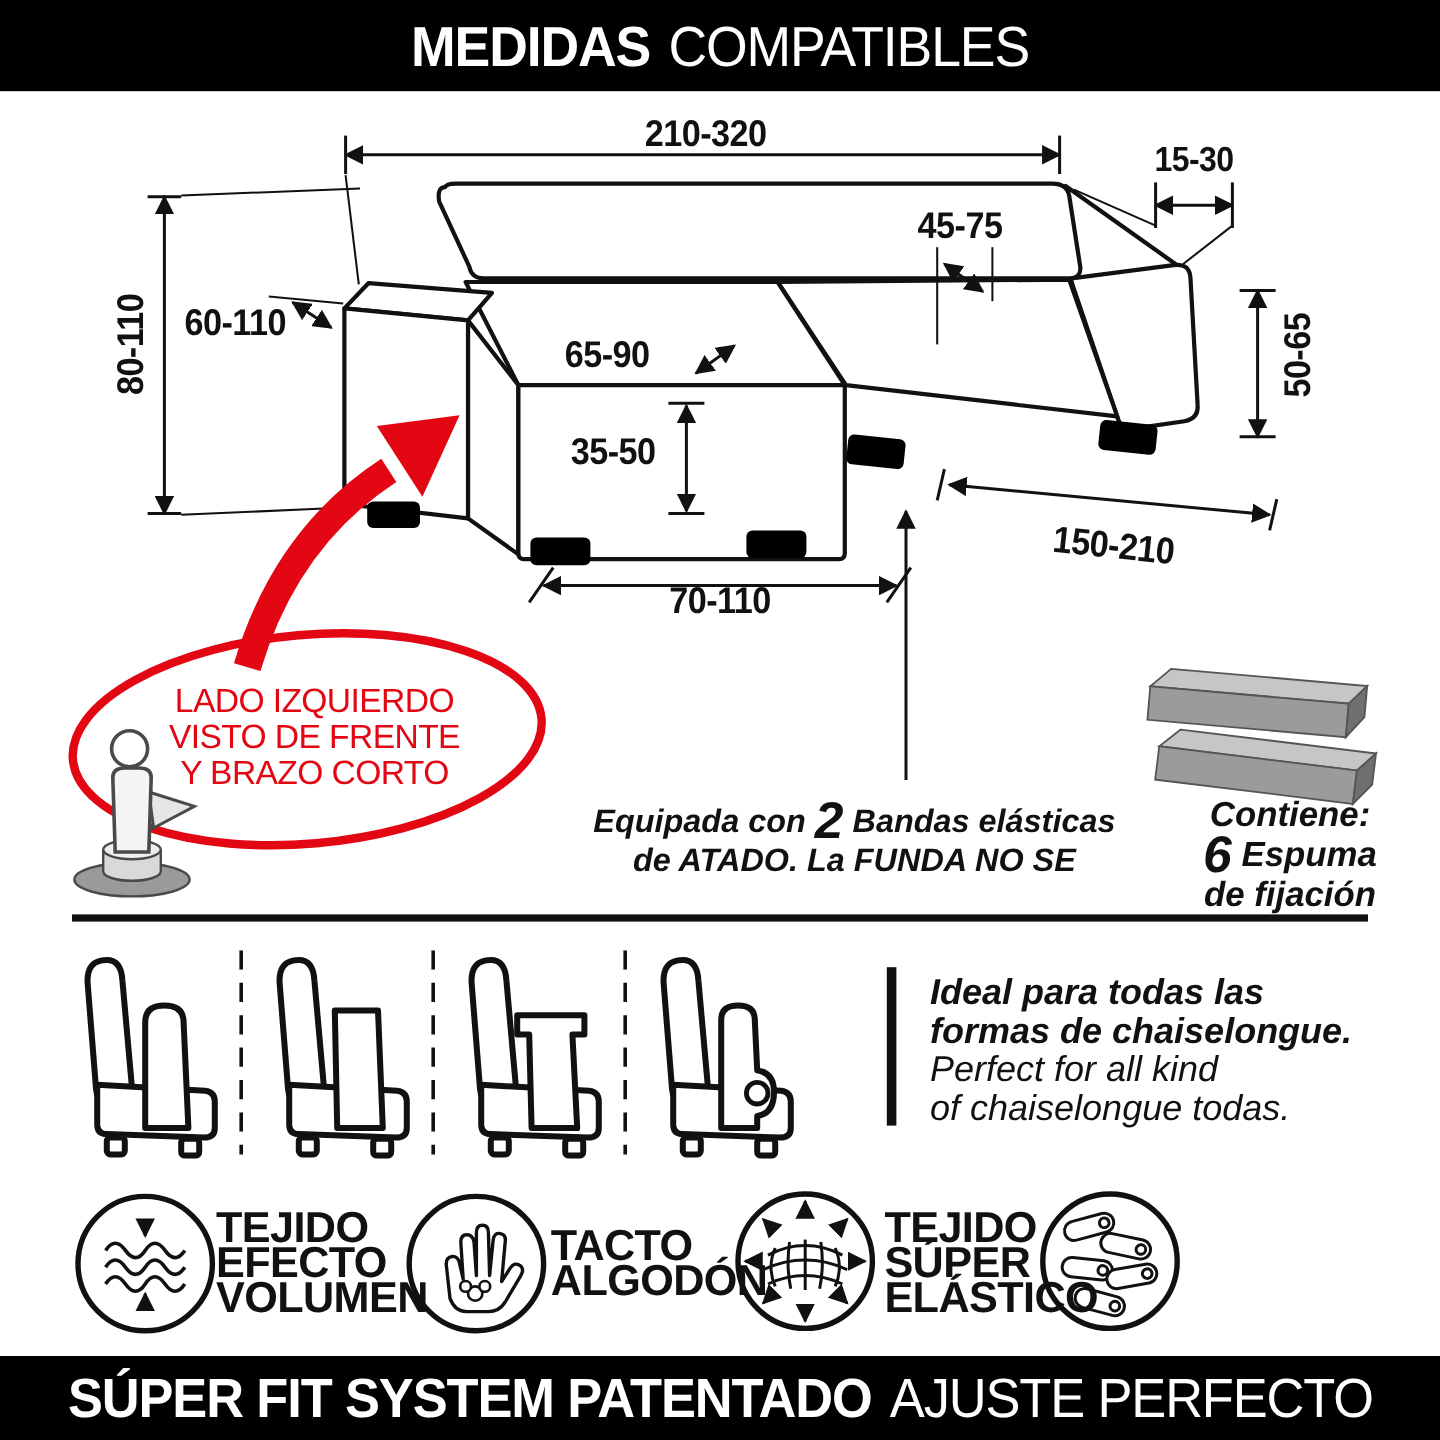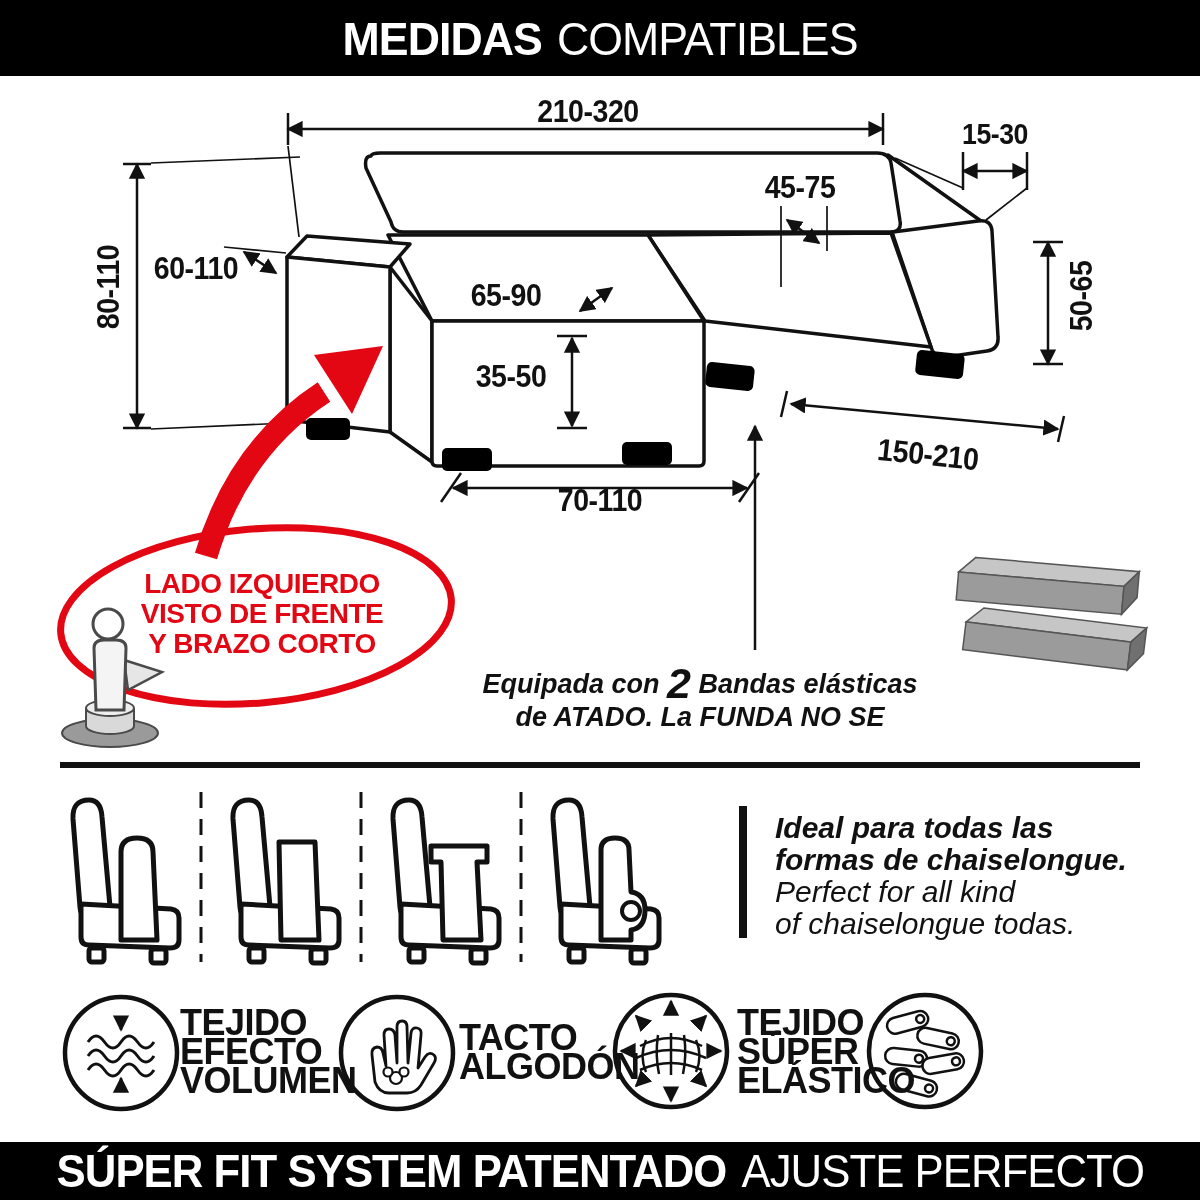--- a/index.html
+++ b/index.html
@@ -3,32 +3,32 @@
 <meta charset="utf-8">
 <style>
   html,body{margin:0;padding:0;background:#fff;}
   .canvas{position:relative;width:1200px;height:1200px;background:#fff;overflow:hidden;
           font-family:"Liberation Sans",sans-serif;color:#111;}
   svg{position:absolute;left:0;top:0;}
   .bar{position:absolute;left:0;width:100%;background:#000;color:#fff;display:flex;
        align-items:center;justify-content:center;z-index:5;}
   .bar-inner{display:flex;gap:16px;transform:scaleX(.95);white-space:nowrap;letter-spacing:-1px;}
   .bar.top{top:0;height:76px;font-size:47px;}
-  .bar.bottom{bottom:0;height:58px;font-size:46px;}
+  .bar.bottom{bottom:0;height:70px;font-size:46px;}
   .w-bold{font-weight:700;}
   .w-light{font-weight:400;}
   .dim{position:absolute;font-size:31px;font-weight:700;white-space:nowrap;z-index:3;
        transform:translate(-50%,-50%) scaleX(.92);letter-spacing:-0.5px;}
   .dim.small{font-size:29px;}
   .dim.rot{transform:translate(-50%,-50%) rotate(-90deg) scaleX(.92);}
   .dim.rot6{transform:translate(-50%,-50%) rotate(6deg) scaleX(.92);}
   .callout{position:absolute;left:262px;top:614px;transform:translate(-50%,-50%);z-index:4;
-           color:#e30613;font-weight:700;font-size:28px;line-height:30px;text-align:center;
+           color:#e30613;font-weight:400;font-size:28px;line-height:30px;text-align:center;
            white-space:nowrap;letter-spacing:-0.5px;}
-  .note{position:absolute;z-index:3;font-style:italic;font-weight:700;text-align:center;}
+  .note{position:absolute;z-index:3;font-style:italic;font-weight:700;text-align:center;margin-left:12px;}
   .note-elastic{left:700px;top:666px;transform:translateX(-50%);font-size:27px;line-height:30px;white-space:nowrap;}
   .note-contains{left:1063px;top:664px;transform:translateX(-50%);font-size:29px;line-height:31px;white-space:nowrap;}
   .bignum{font-size:43px;font-weight:700;vertical-align:-5px;line-height:30px;}
   .compat{position:absolute;left:775px;top:812px;z-index:3;font-style:italic;font-size:30px;line-height:32px;white-space:nowrap;}
   .compat .b{font-weight:700;}
   .flabel{position:absolute;z-index:3;font-weight:700;font-size:36px;line-height:29px;
           letter-spacing:-0.5px;white-space:nowrap;}
 </style>
 </head>
 <body>
@@ -260,20 +260,28 @@
 
   <div class="note note-elastic">
     <div style="line-height:36px">
       <span>Equipada con</span>
       <span class="bignum">2</span>
       <span>Bandas elásticas</span>
     </div>
     <div>de ATADO. La FUNDA NO SE</div>
   </div>
 
+  <div class="note note-contains">
+    <div>Contiene:</div>
+    <div style="line-height:36px">
+      <span class="bignum">6</span>
+      <span>Espuma</span>
+    </div>
+    <div>de fijación</div>
+  </div>
 
   <div class="compat">
     <div class="b">Ideal para todas las</div>
     <div class="b">formas de chaiselongue.</div>
     <div>Perfect for all kind</div>
     <div>of chaiselongue todas.</div>
   </div>
 
   <div class="flabel" style="left:180px;top:1008px">
     <div>TEJIDO</div>

